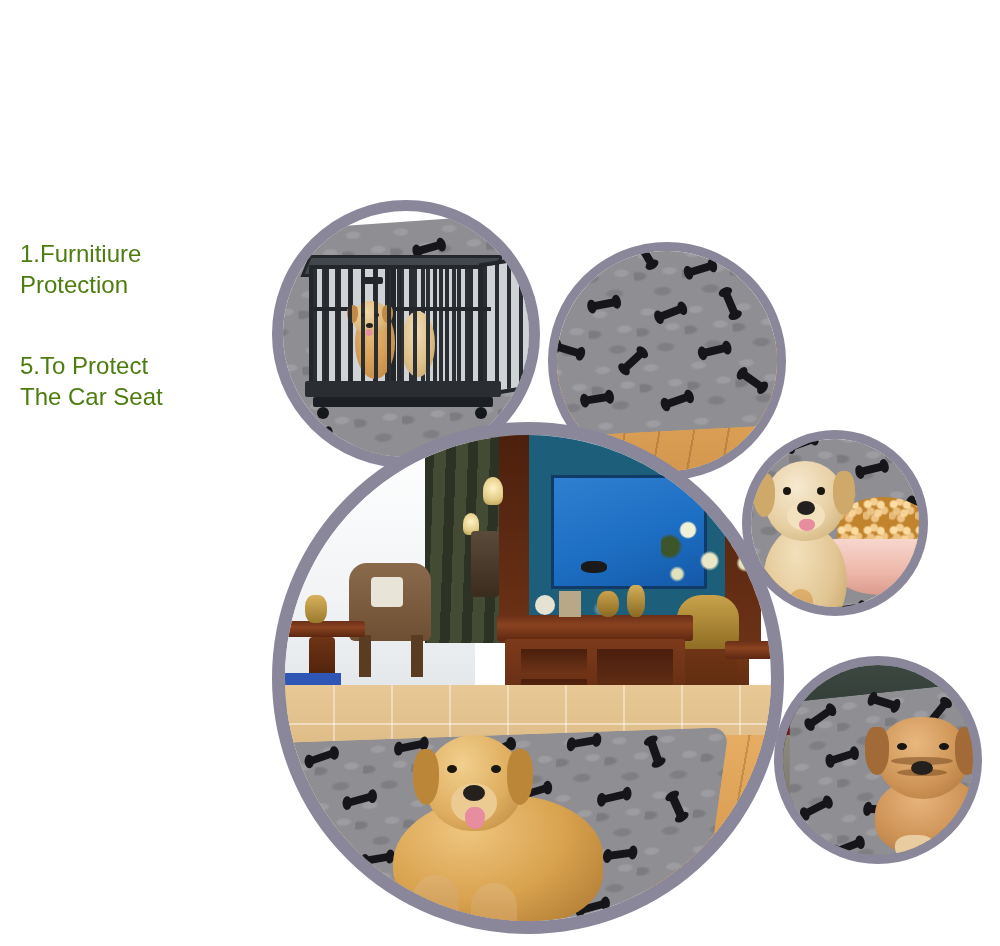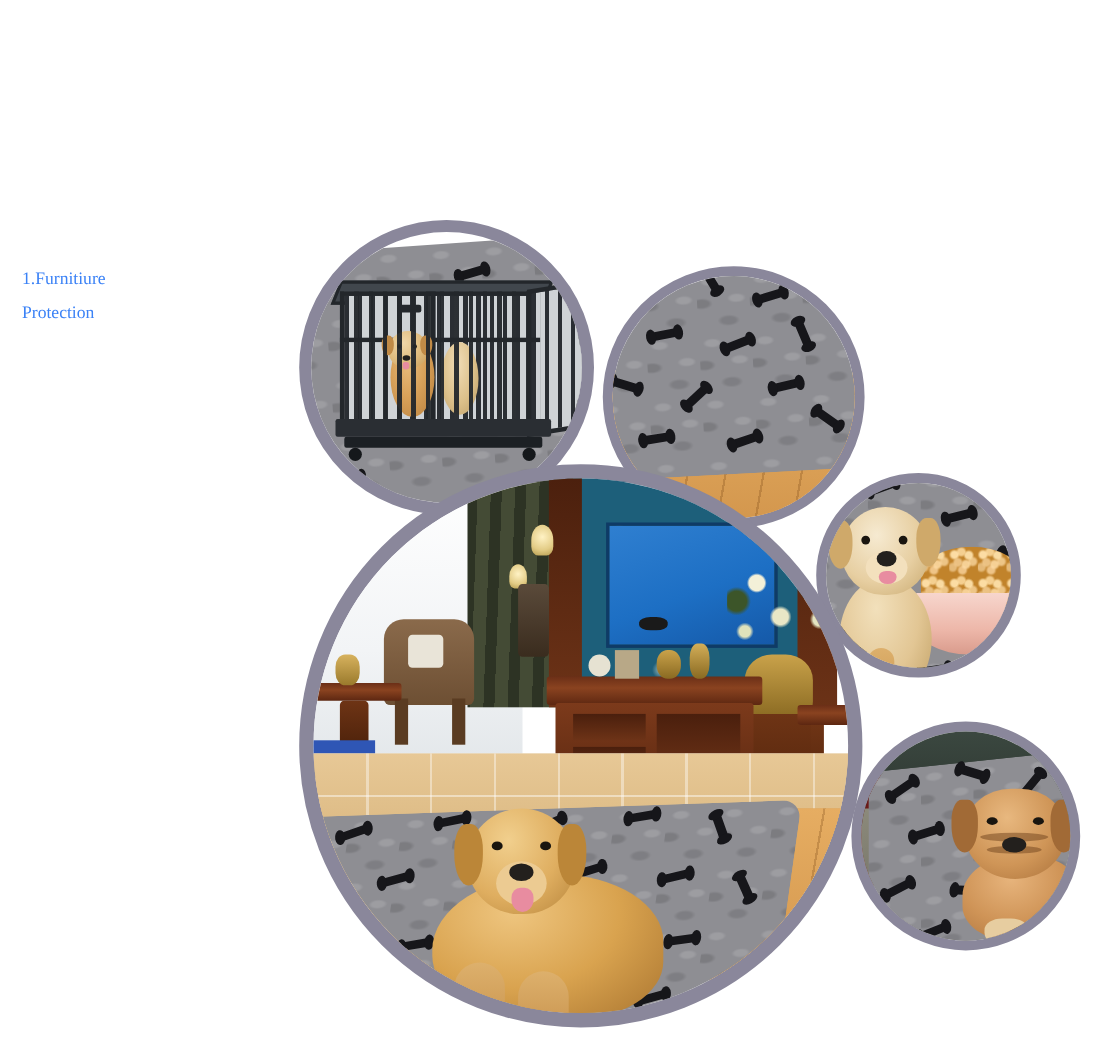--- a/index.html
+++ b/index.html
@@ -53,23 +53,23 @@
 
   
   .feature-list {
     position: absolute;
     left: 20px;
     top: 238px;
     width: 260px;
     z-index: 4;
   }
   .feature-item {
-    color: #3b82f6;
-    font-family: Liberation Serif, serif;
-    font-size: 16px;
+    color: #4d7c0f;
+    font-family: Liberation Sans, sans-serif;
+    font-size: 24px;
     line-height: 31px;
     margin-bottom: 50px;
     white-space: pre-line;
   }
   .feature-item:last-child { margin-bottom: 0; }
 
   
   .collage {
     position: absolute;
     left: 0; top: 0;
@@ -331,20 +331,22 @@
 </style>
 </head>
 <body>
 
 <div id="page">
 
 
   <div class="feature-list">
     <div class="feature-item">1.Furnitiure
   Protection</div>
+    <div class="feature-item">5.To Protect
+  The Car Seat</div>
   </div>
 
   <div class="collage">
 
     <div class="photo-circle ring-thin" style="left:548px; top:242px; width:238px; height:238px;">
       <div class="scene">
         <div class="wood" style="left:-20px; top:86px; width:300px; height:180px;"></div>
         <div class="bright-window" style="left:-20px; top:-20px; width:300px; height:110px; background:#d8d8dc;"></div>
         <div class="mat-surface" style="left:-16px; top:-6px; width:250px; height:186px; border-radius:10px 14px 22px 18px; transform:rotate(-3deg);">
           <div class="bone" style="left:24px;  top:16px;  transform:rotate(-28deg);"></div>

